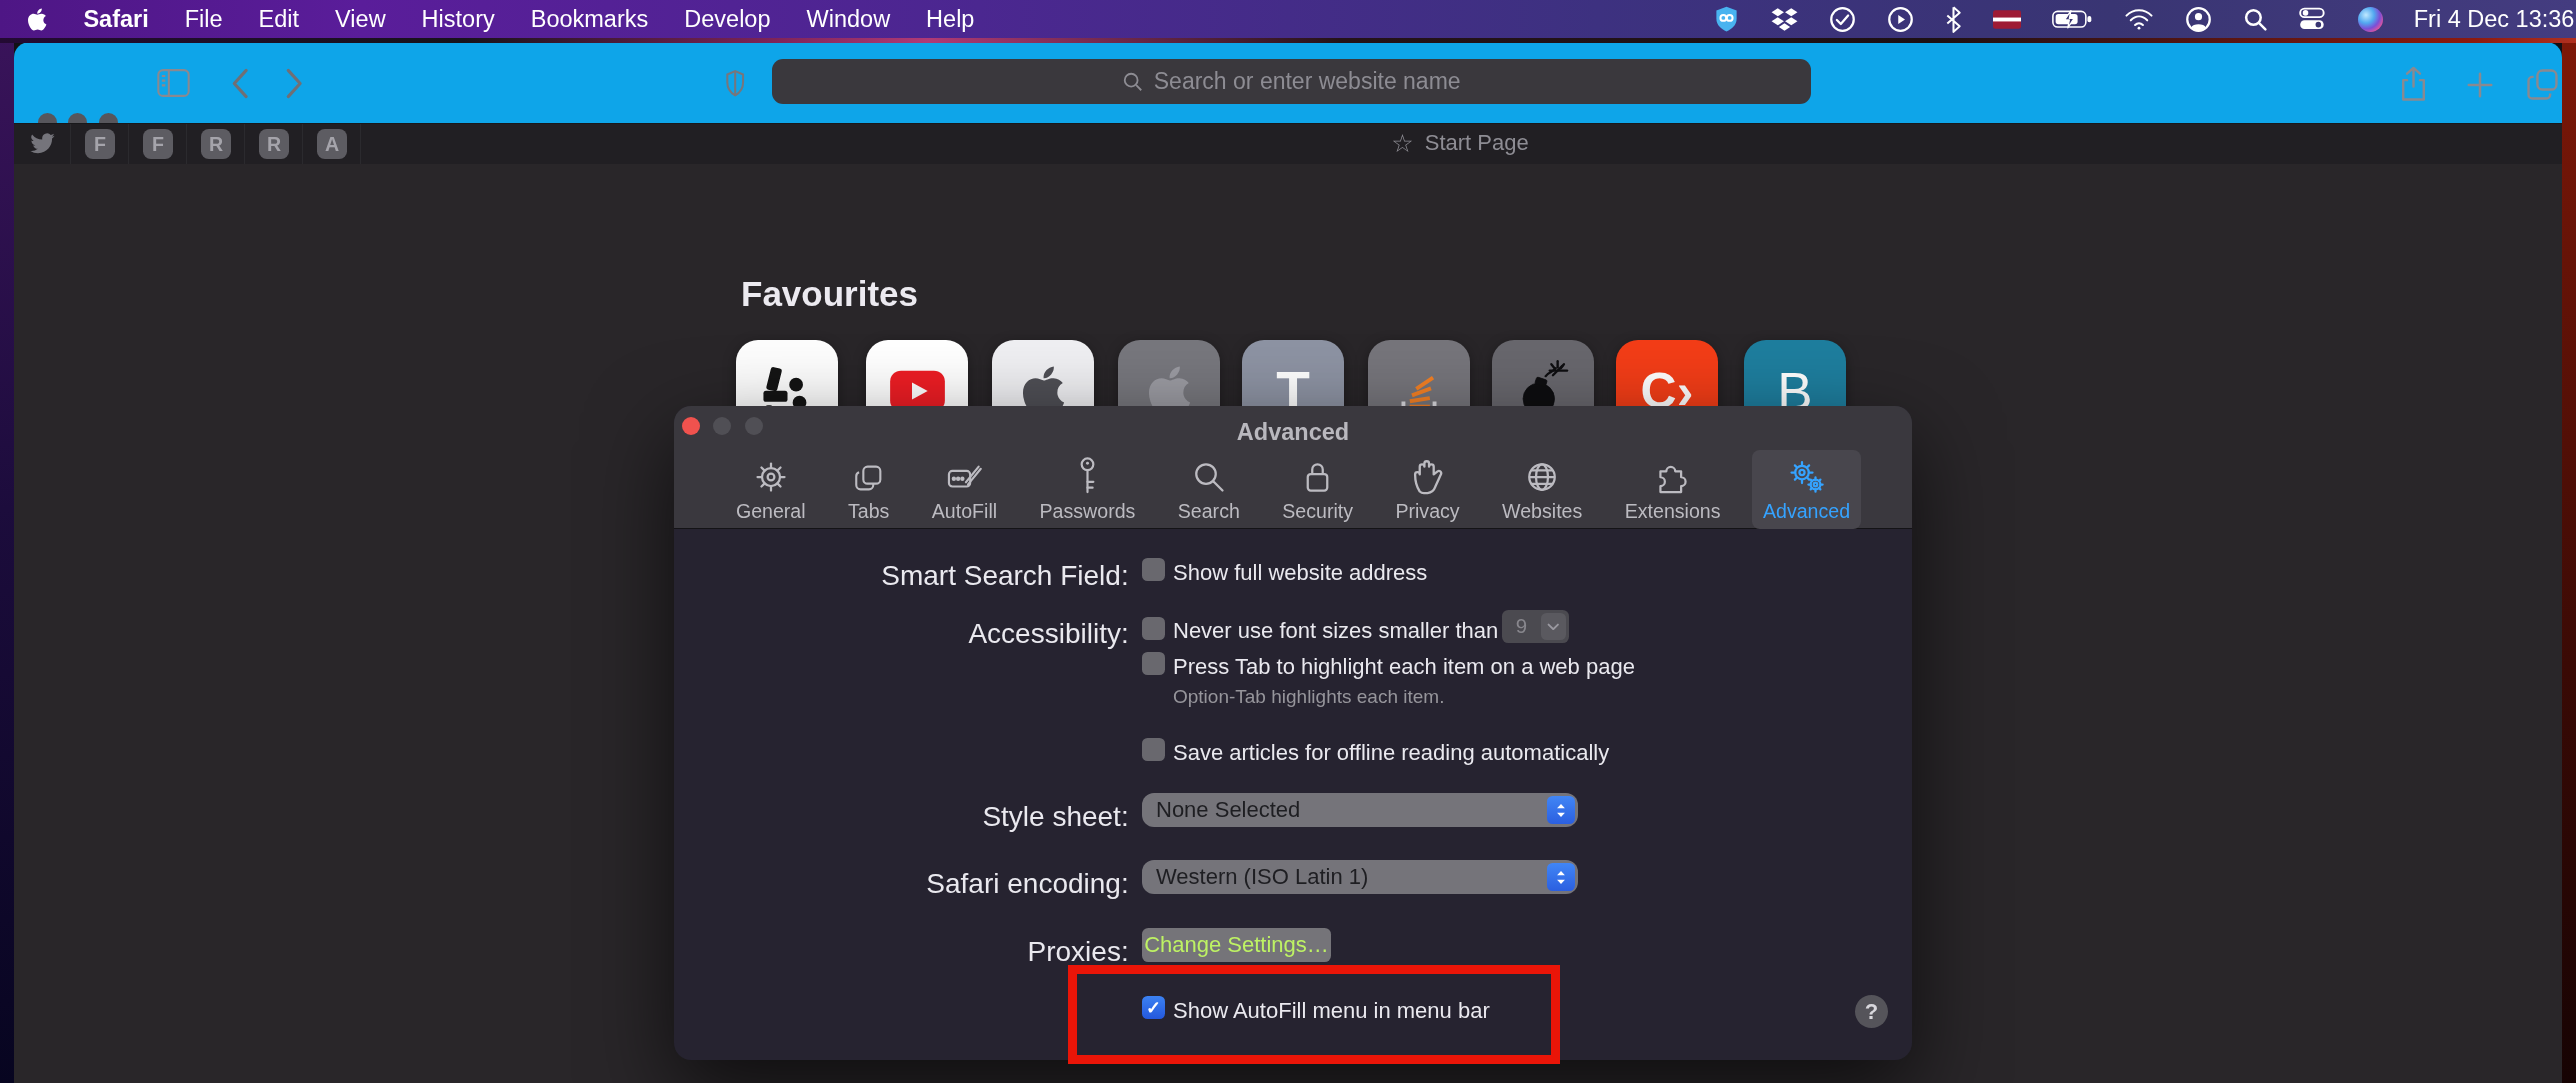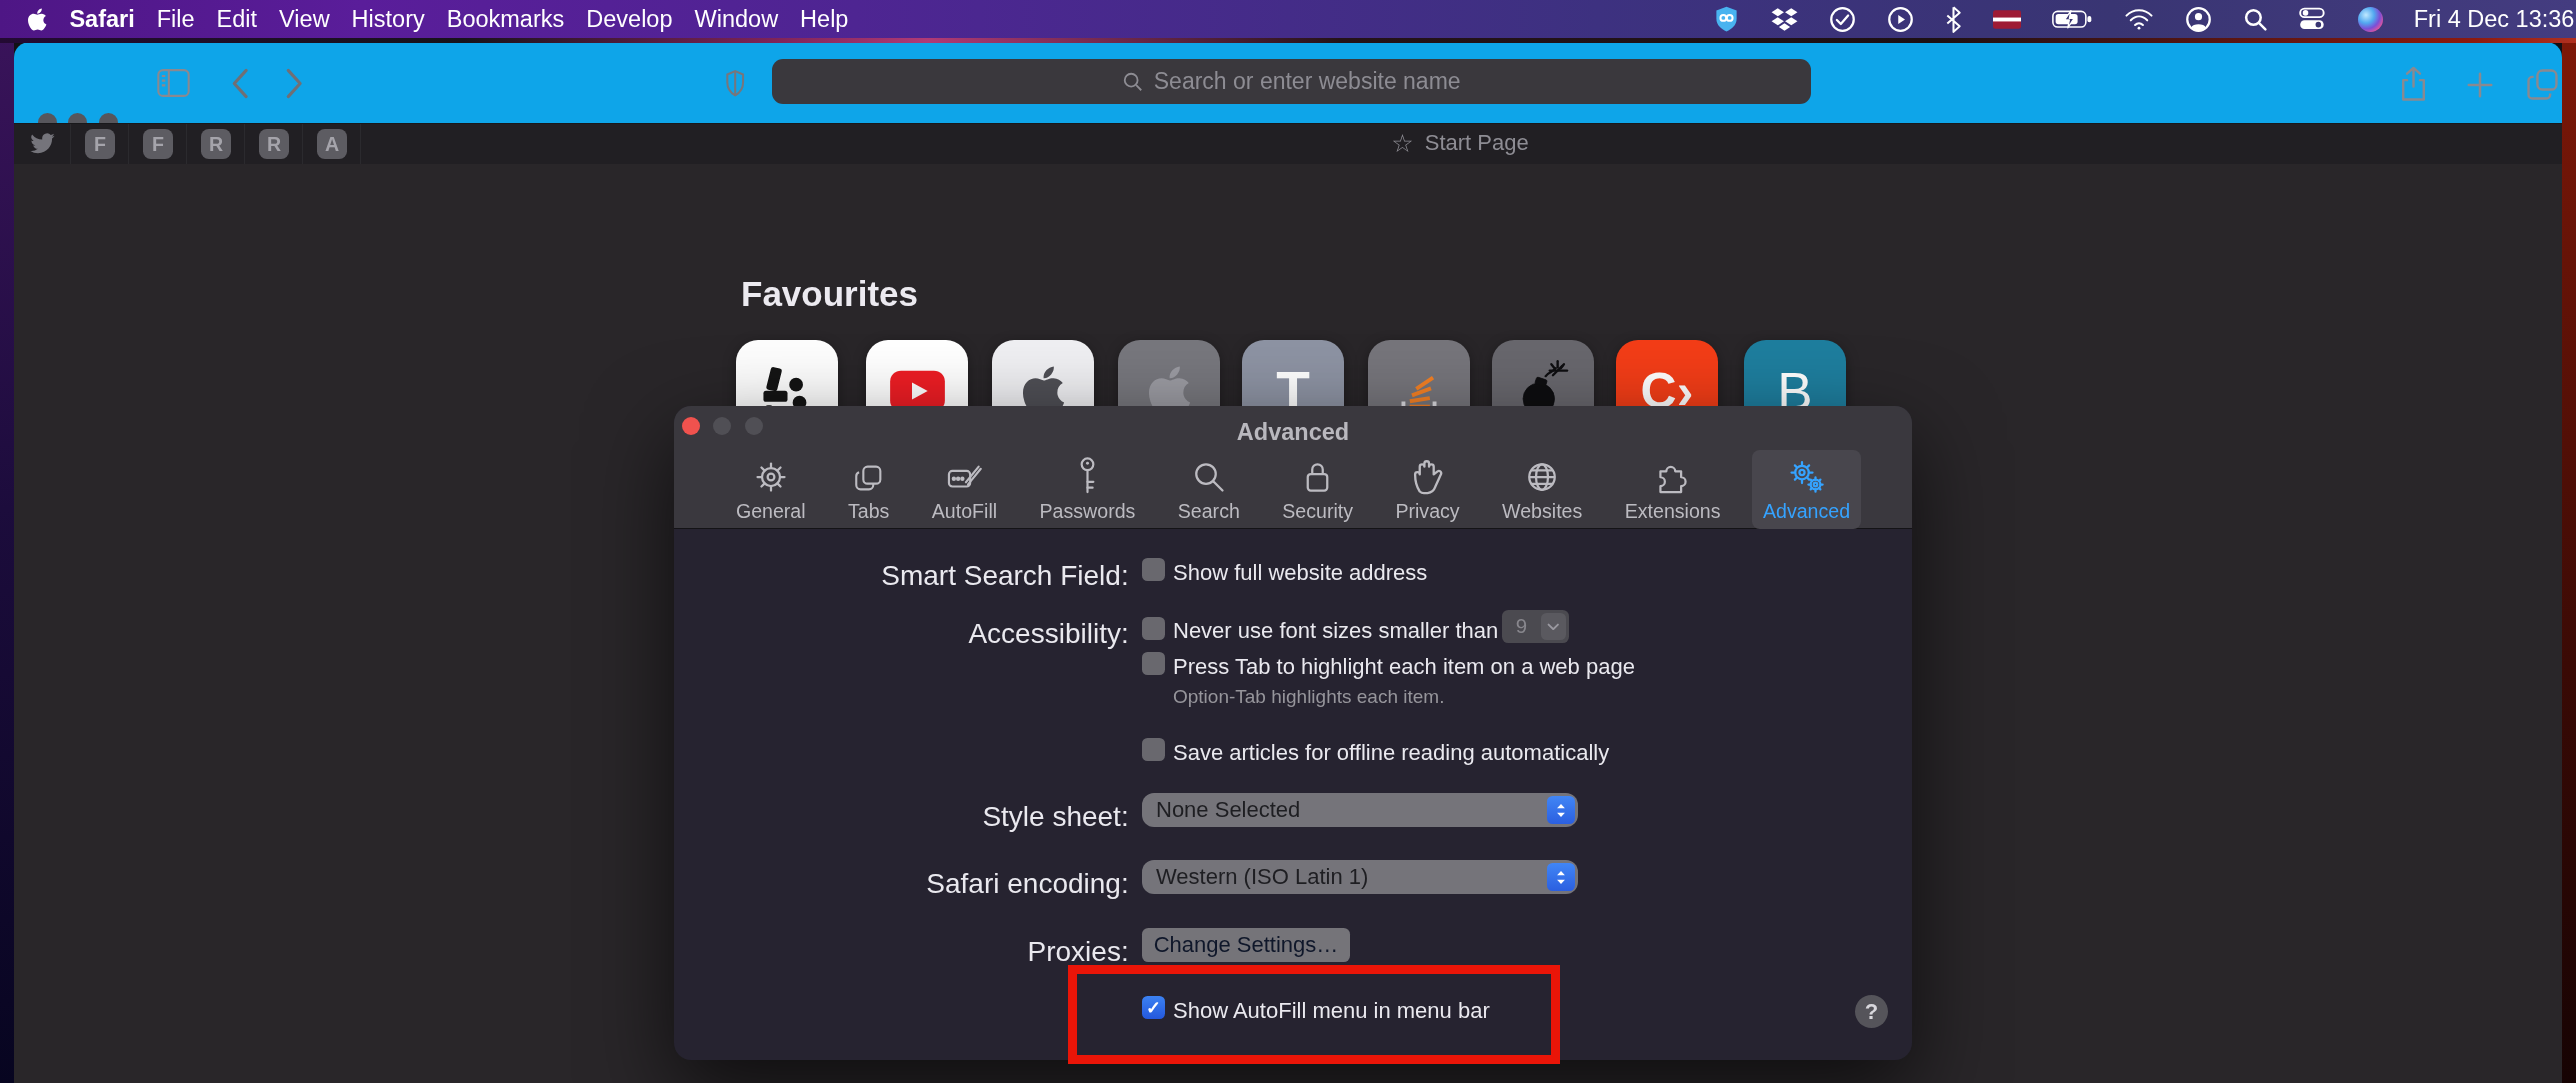--- a/index.html
+++ b/index.html
@@ -5,21 +5,21 @@
   html,body{margin:0;padding:0}
   body{width:2576px;height:1084px;position:relative;overflow:hidden;
        background:#111016;font-family:"Liberation Sans",sans-serif;}
   .abs{position:absolute}
   svg{display:block}
 
   
   .menubar{left:0;top:0;width:2576px;height:38px;
     background:linear-gradient(90deg,#4e1685 0%,#5a1d9a 14%,#4b2790 38%,#3d3180 62%,#393573 82%,#443c80 100%);
     display:flex;align-items:center;color:#fff;font-size:23.5px;z-index:30}
-  .menubar .left{display:flex;align-items:center;gap:22px;padding-left:27px}
+  .menubar .left{display:flex;align-items:center;gap:36px;padding-left:27px}
   .menubar .right{margin-left:auto;display:flex;align-items:center;gap:31px;padding-right:1.6px}
   .mi{white-space:nowrap;cursor:default}
   .mi.bold{font-weight:700}
   .clock{font-size:23.5px;white-space:nowrap}
   .menustrip{left:0;top:38px;width:2576px;height:4.7px;z-index:29;
     background:linear-gradient(90deg,#230a33 0%,#17131a 18%,#7e2358 30%,#b03a76 36%,#241318 52%,#1c1014 75%,#8c1a10 96%,#b03020 100%)}
   .wall-left{left:0;top:38px;width:14px;height:1046px;z-index:1;
     background:linear-gradient(#39135a 0%,#1c0c3c 45%,#070520 100%)}
   .wall-right{left:2562px;top:38px;width:14px;height:1046px;z-index:1;
     background:linear-gradient(#7e1808 0%,#3a0a05 60%,#160303 100%)}
@@ -67,21 +67,21 @@
     color:#fff;font-size:18px;font-weight:700}
   .popup{left:468px;width:436px;height:34px;background:#75747a;border-radius:12px;
     font-size:22px;color:#1e1e22;line-height:34px;padding-left:14px;box-sizing:border-box;white-space:nowrap}
   .popup .bluebox{position:absolute;right:3.1px;top:3.1px;width:28px;height:28px;border-radius:5.5px;
     background:linear-gradient(#4186f5,#2b5fe0);display:flex;align-items:center;justify-content:center}
   .minidrop{left:828px;top:204px;width:67px;height:33px;background:#4b4a50;border-radius:6.3px}
   .minidrop .val{position:absolute;left:0;top:0;width:39px;height:33px;text-align:center;line-height:33px;
     font-size:20.4px;color:#88878d}
   .minidrop .chev{position:absolute;right:3.1px;top:3.1px;width:25px;height:27px;border-radius:5.5px;background:#5a595f;
     display:flex;align-items:center;justify-content:center}
-  .pushbtn{left:468px;width:208px;height:34px;background:#757479;border-radius:6.3px;font-size:22px;color:#0f172a;
+  .pushbtn{left:468px;width:189px;height:34px;background:#757479;border-radius:6.3px;font-size:22px;color:#bef264;
     text-align:center;line-height:34px;white-space:nowrap}
   .helpbtn{left:1181px;top:589px;width:33px;height:33px;border-radius:50%;background:#55545a;color:#d8d7dc;
     font-size:22px;font-weight:700;display:flex;align-items:center;justify-content:center}
 
   
   .annot{left:1068px;top:965px;width:492px;height:99px;border:9.4px solid #ea1508;box-sizing:border-box;z-index:50}
 </style>
 </head>
 <body>
 

